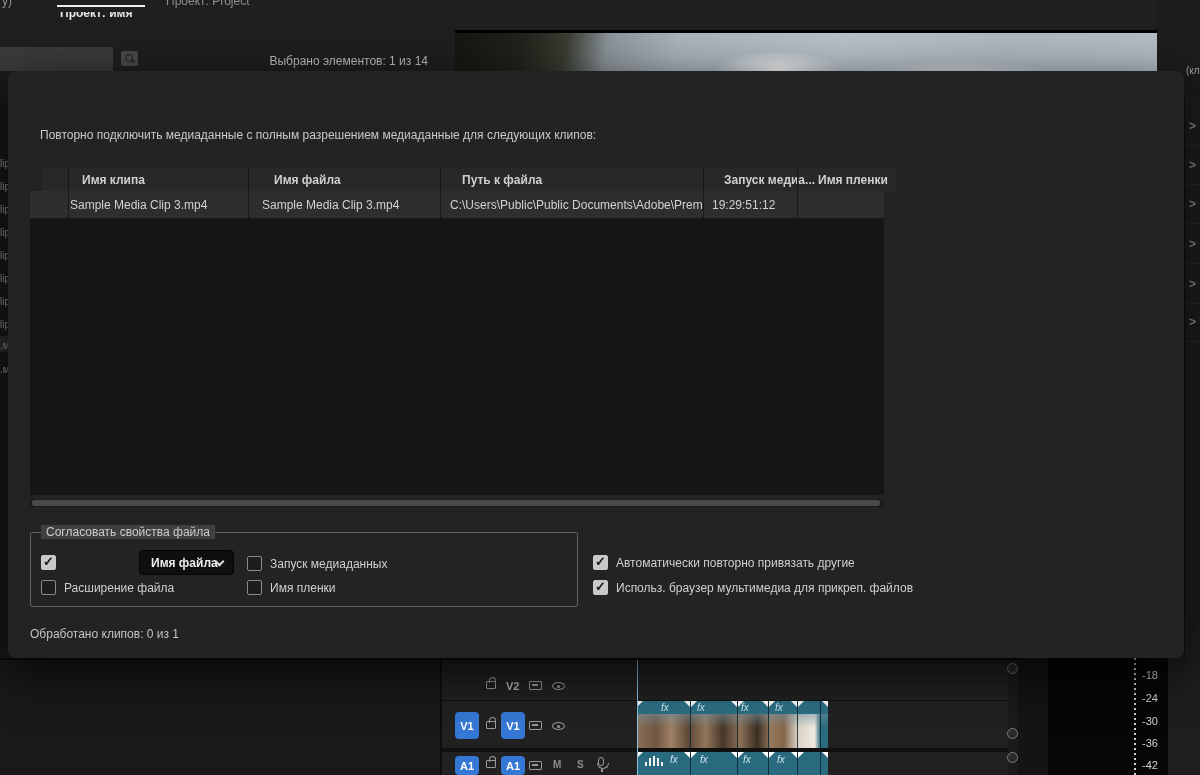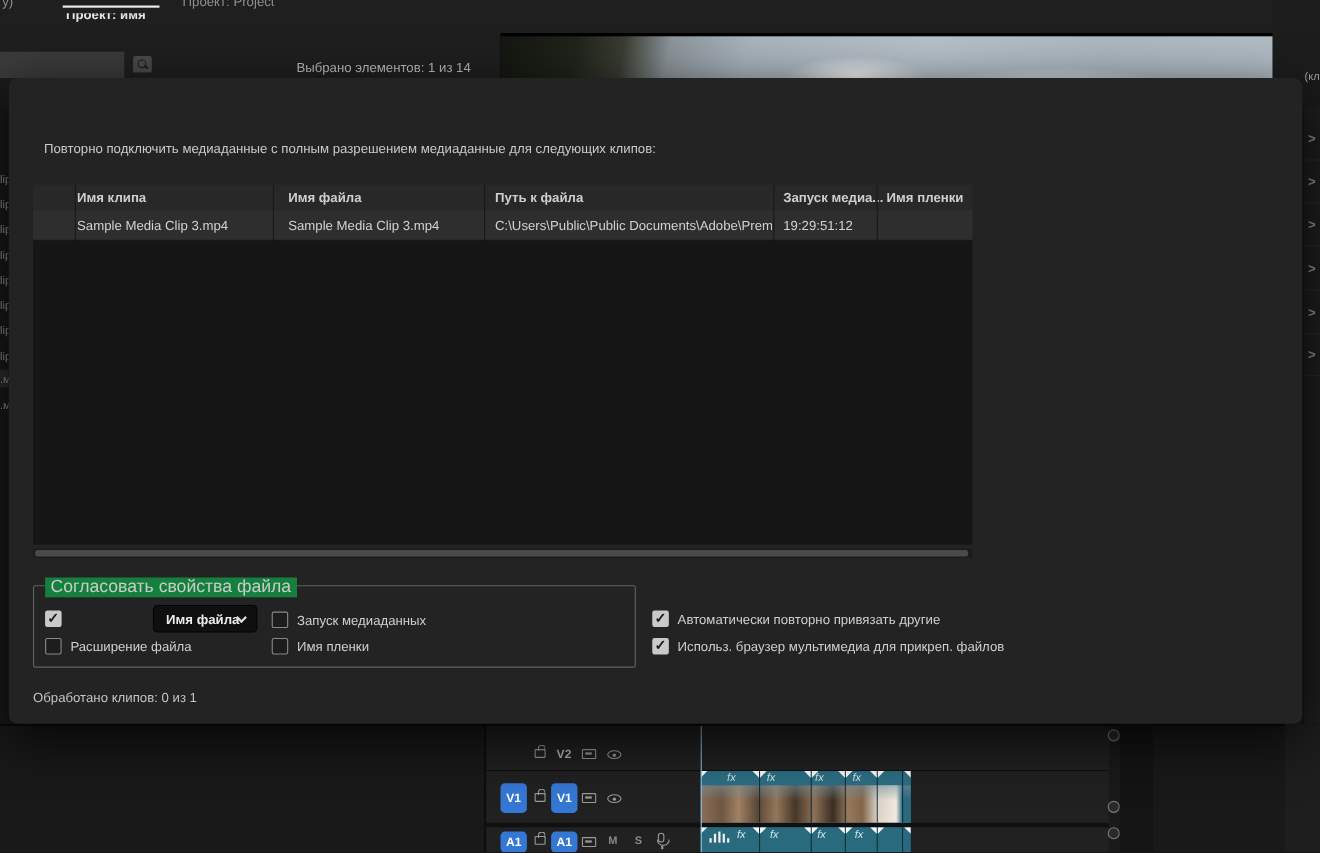--- a/index.html
+++ b/index.html
@@ -94,33 +94,33 @@
   #dialog { left:8px; top:71px; width:1176px; height:587px; border-radius:8px; overflow:hidden;
     background:#232323; box-shadow:0 14px 50px rgba(0,0,0,.78); z-index:10; }
   #dlg-titlebar { position:absolute; left:0; top:0; width:100%; height:26px; background:#f1f1f1;
     display:flex; align-items:center; }
   #dlg-title { margin-left:9px; font-size:12px; color:#1c1c1c; }
   #dlg-close { position:absolute; right:6px; top:1px; width:26px; height:24px; display:flex;
     align-items:center; justify-content:center; font-size:19px; color:#2b2b2b; cursor:pointer; }
   #dlg-instruction { position:absolute; left:32px; top:57px; font-size:12px; color:#c9c9c9; }
 
   #relink-table { position:absolute; left:22px; top:97px; width:854px; }
-  #tbl-header { position:absolute; left:0; top:0; width:854px; height:23px; background:#282828; }
+  #tbl-header { position:absolute; left:12px; top:0; width:854px; height:23px; background:#282828; }
   #tbl-header span { position:absolute; top:5px; font-size:12px; font-weight:bold; color:#cfcfcf; white-space:nowrap; }
   #tbl-row { position:absolute; left:0; top:23px; width:854px; height:28px; background:#2e2e2e; border-bottom:1px solid #181818; }
   #tbl-row span { position:absolute; top:7px; font-size:12px; color:#d2d2d2; white-space:nowrap; }
   .col-div { position:absolute; top:0; width:1px; height:51px; background:#191919; }
   #tbl-empty { position:absolute; left:0; top:51px; width:854px; height:276px; background:#151515; }
   #tbl-hscroll { position:absolute; left:0; top:331px; width:854px; height:8px; background:#1b1b1b; }
   #tbl-hscroll .thumb { position:absolute; left:2px; top:1px; width:848px; height:6px; background:#4a4a4a; border-radius:2px; }
 
   #match-group { position:absolute; left:22px; top:461px; width:548px; height:75px;
     border:1px solid #616161; border-radius:2px; }
-  #match-legend { position:absolute; left:10px; top:-8px; padding:0 5px; background:#15803d;
-    font-size:16px; color:#cbcbcb; white-space:nowrap; }
+  #match-legend { position:absolute; left:10px; top:-8px; padding:0 5px; background:#404040;
+    font-size:12px; color:#cbcbcb; white-space:nowrap; }
   .cb { position:absolute; width:15px; height:15px; background:#1d1d1d; border:1px solid #8a8a8a;
     border-radius:2px; cursor:pointer; }
   .cb.checked { background:#c9c9c9; border-color:#c9c9c9; }
   .cb .glyph { position:absolute; left:1px; top:-2px; font-size:13px; font-weight:bold; color:#1a1a1a; }
   .cb-label { position:absolute; font-size:12px; color:#cfcfcf; white-space:nowrap; }
   #match-dropdown { position:absolute; left:108px; top:17px; width:95px; height:25px; background:#0f0f0f;
     border:1px solid #040404; border-radius:4px; display:flex; align-items:center; cursor:pointer; }
   #match-dropdown .val { margin-left:11px; font-size:12px; font-weight:bold; color:#ececec; }
   .dd-chevron { position:absolute; right:10px; top:7px; width:7px; height:7px;
     border-right:2px solid #dcdcdc; border-bottom:2px solid #dcdcdc; transform:rotate(45deg); }
@@ -267,20 +267,28 @@
 
   <div class="abs" id="playhead"></div>
 
   <div class="abs" id="tl-vscroll">
     <div class="scroll-knob" style="left:-1px; top:3px;"></div>
     <div class="scroll-knob" style="left:-1px; top:68px;"></div>
     <div class="scroll-knob" style="left:-1px; top:92px;"></div>
   </div>
   <div class="abs" id="tl-gap"></div>
 
+  <div class="abs" id="meter-panel">
+    <div id="meter-ticks"></div>
+    <span class="meter-num" style="top:11px;">-18</span>
+    <span class="meter-num" style="top:34px;">-24</span>
+    <span class="meter-num" style="top:57px;">-30</span>
+    <span class="meter-num" style="top:79px;">-36</span>
+    <span class="meter-num" style="top:101px;">-42</span>
+  </div>
   <div class="abs" id="bottom-right-block"></div>
 
   <div class="abs" id="dialog">
 
     <div id="dlg-instruction">Повторно подключить медиаданные с полным разрешением медиаданные для следующих клипов:</div>
 
     <div id="relink-table">
       <div id="tbl-header">
         <span style="left:40px;">Имя клипа</span>
         <span style="left:232px;">Имя файла</span>

